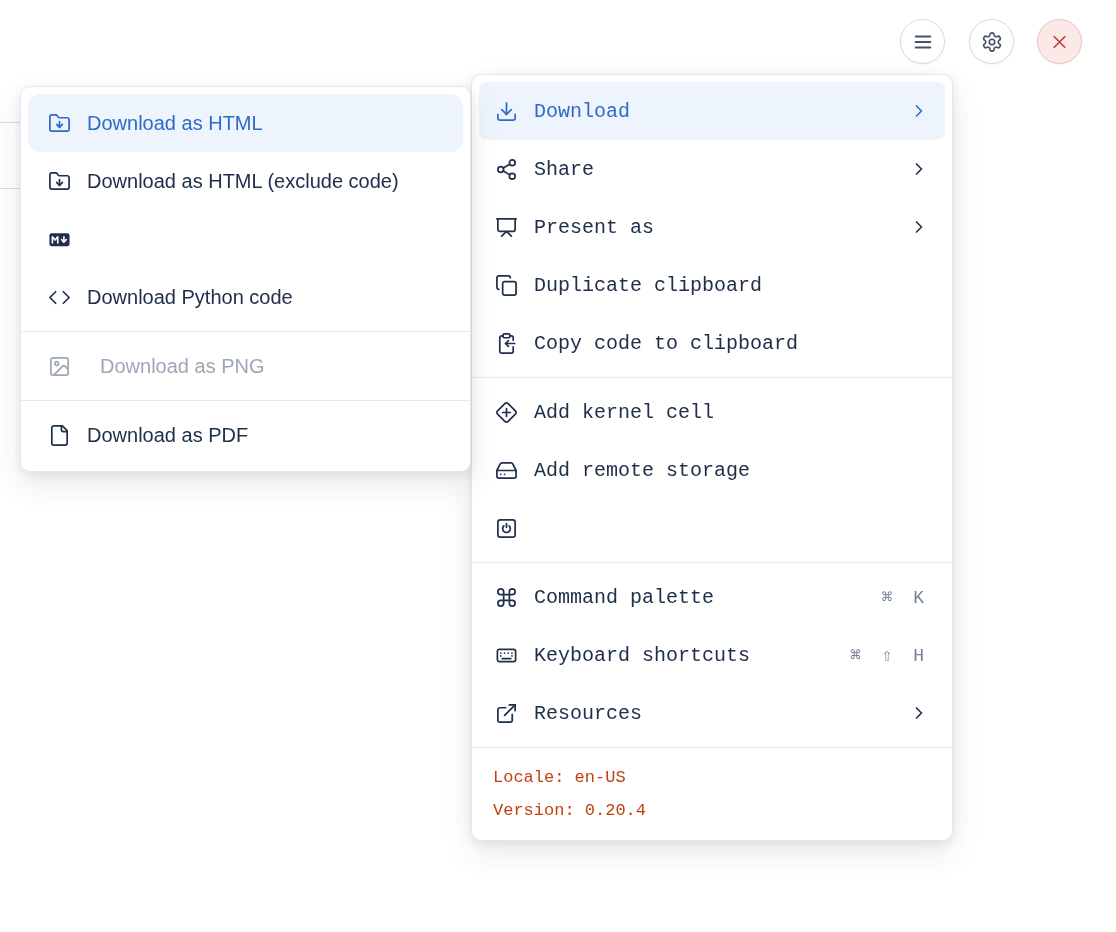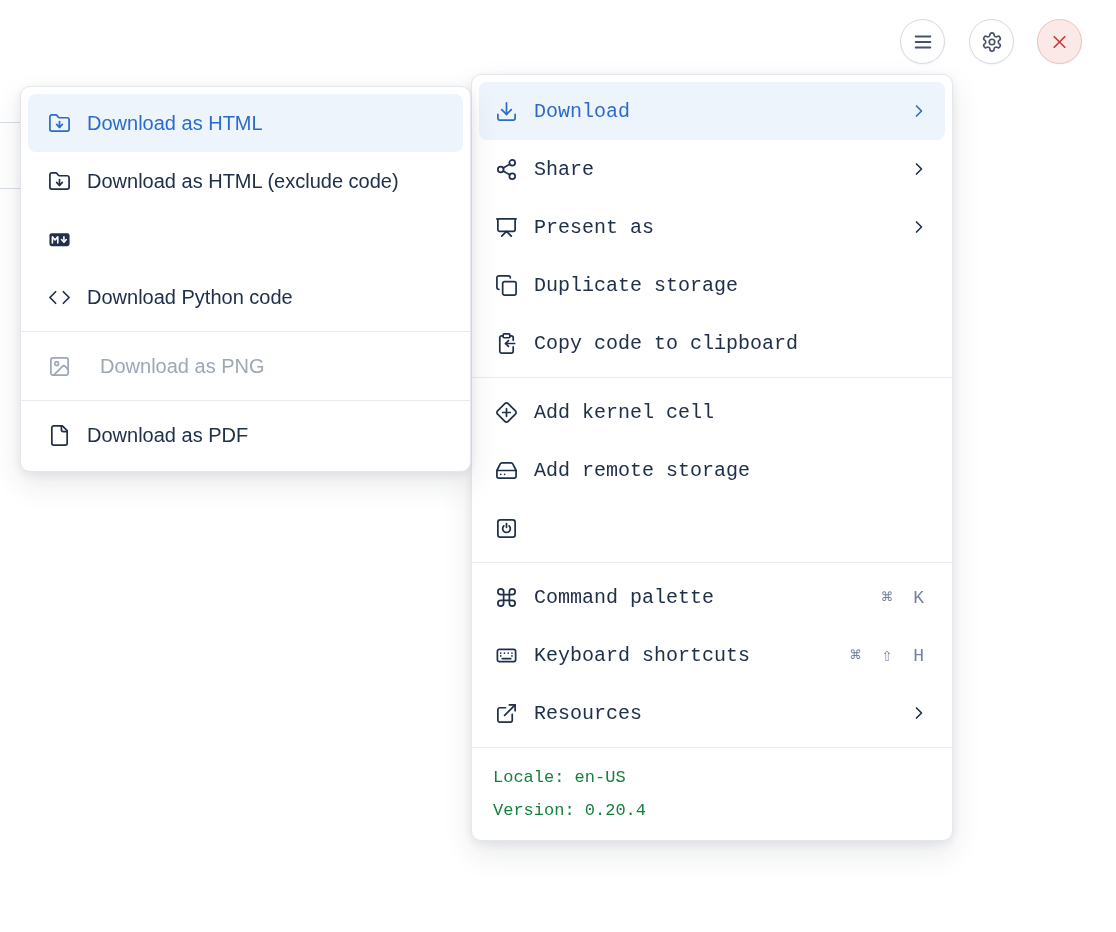--- a/index.html
+++ b/index.html
@@ -19,33 +19,33 @@
 
   
   .panel { position:absolute; background:#fff; border:1px solid #e4e7ed; border-radius:10px;
     box-shadow:0 12px 30px rgba(25,35,60,.10), 0 3px 10px rgba(25,35,60,.07);
     padding:7px; }
   .panel.submenu { left:20px; top:86px; width:451px; z-index:2; }
   .panel.mainmenu { left:471px; top:74px; width:482px; z-index:1;font-family:Liberation Mono, monospace; }
 
   .mi { display:flex; align-items:center; height:58px; padding:0 16px; gap:16px;
     font-size:20px; color:#20304a; border-radius:8px; cursor:pointer; white-space:nowrap; }
-  .submenu .mi { padding:16px 20px; }
+  .submenu .mi { padding:16px 20px;border-radius:13px; }
   .mi .ic { width:23px; height:23px; flex:none; display:flex; }
   .mi .ic svg { width:100%; height:100%; }
   .mi .lbl { flex:1; overflow:hidden; }
   .mi.hl { background:#edf4fc; color:#2d6bcb; }
   .mi.disabled { color:#9da7b6; cursor:default;gap:29px; }
   .chev { width:20px; height:20px; margin-left:auto; flex:none; }
   .chev svg { width:100%; height:100%; }
   .short { margin-left:auto; color:#76819a; font-size:18px; letter-spacing:5px; }
 
   .sep { height:1px; background:#e7eaee; margin:5px -7px; }
 
-  .menu-footer { padding:8px 14px 6px; color:#15803d; font-size:17px; line-height:33px; }
+  .menu-footer { padding:8px 14px 6px; color:#c2410c; font-size:17px; line-height:33px; }
 </style>
 </head>
 <body>
 
 <div class="edge-line" style="top:122px;"></div>
 <div class="edge-line" style="top:188px;"></div>
 
 <button class="circle-btn" style="left:900px;">
   <span style="display:flex;width:22px;height:22px;">
     <svg viewBox="0 0 24 24" fill="none" stroke="currentColor" stroke-width="2" stroke-linecap="round">
@@ -120,21 +120,21 @@
     </span>
   </div>
 
   <div class="mi">
     <span class="ic">
       <svg viewBox="0 0 24 24" fill="none" stroke="currentColor" stroke-width="1.8" stroke-linecap="round" stroke-linejoin="round">
           <rect x="8" y="8" width="14" height="14" rx="2"></rect>
           <path d="M4 16c-1.1 0-2-.9-2-2V4c0-1.1.9-2 2-2h10c1.1 0 2 .9 2 2"></path>
         </svg>
     </span>
-    <span class="lbl">Duplicate storage</span>
+    <span class="lbl">Duplicate clipboard</span>
   </div>
 
   <div class="mi">
     <span class="ic">
       <svg viewBox="0 0 24 24" fill="none" stroke="currentColor" stroke-width="1.8" stroke-linecap="round" stroke-linejoin="round">
           <rect x="8.5" y="2" width="7" height="4" rx="1"></rect>
           <path d="M15.5 4H17a2 2 0 0 1 2 2v2.5"></path>
           <path d="M19 15.5V20a2 2 0 0 1-2 2H7a2 2 0 0 1-2-2V6a2 2 0 0 1 2-2h1.5"></path>
           <path d="M20.5 12H11"></path>
           <path d="m14 9-3 3 3 3"></path>

